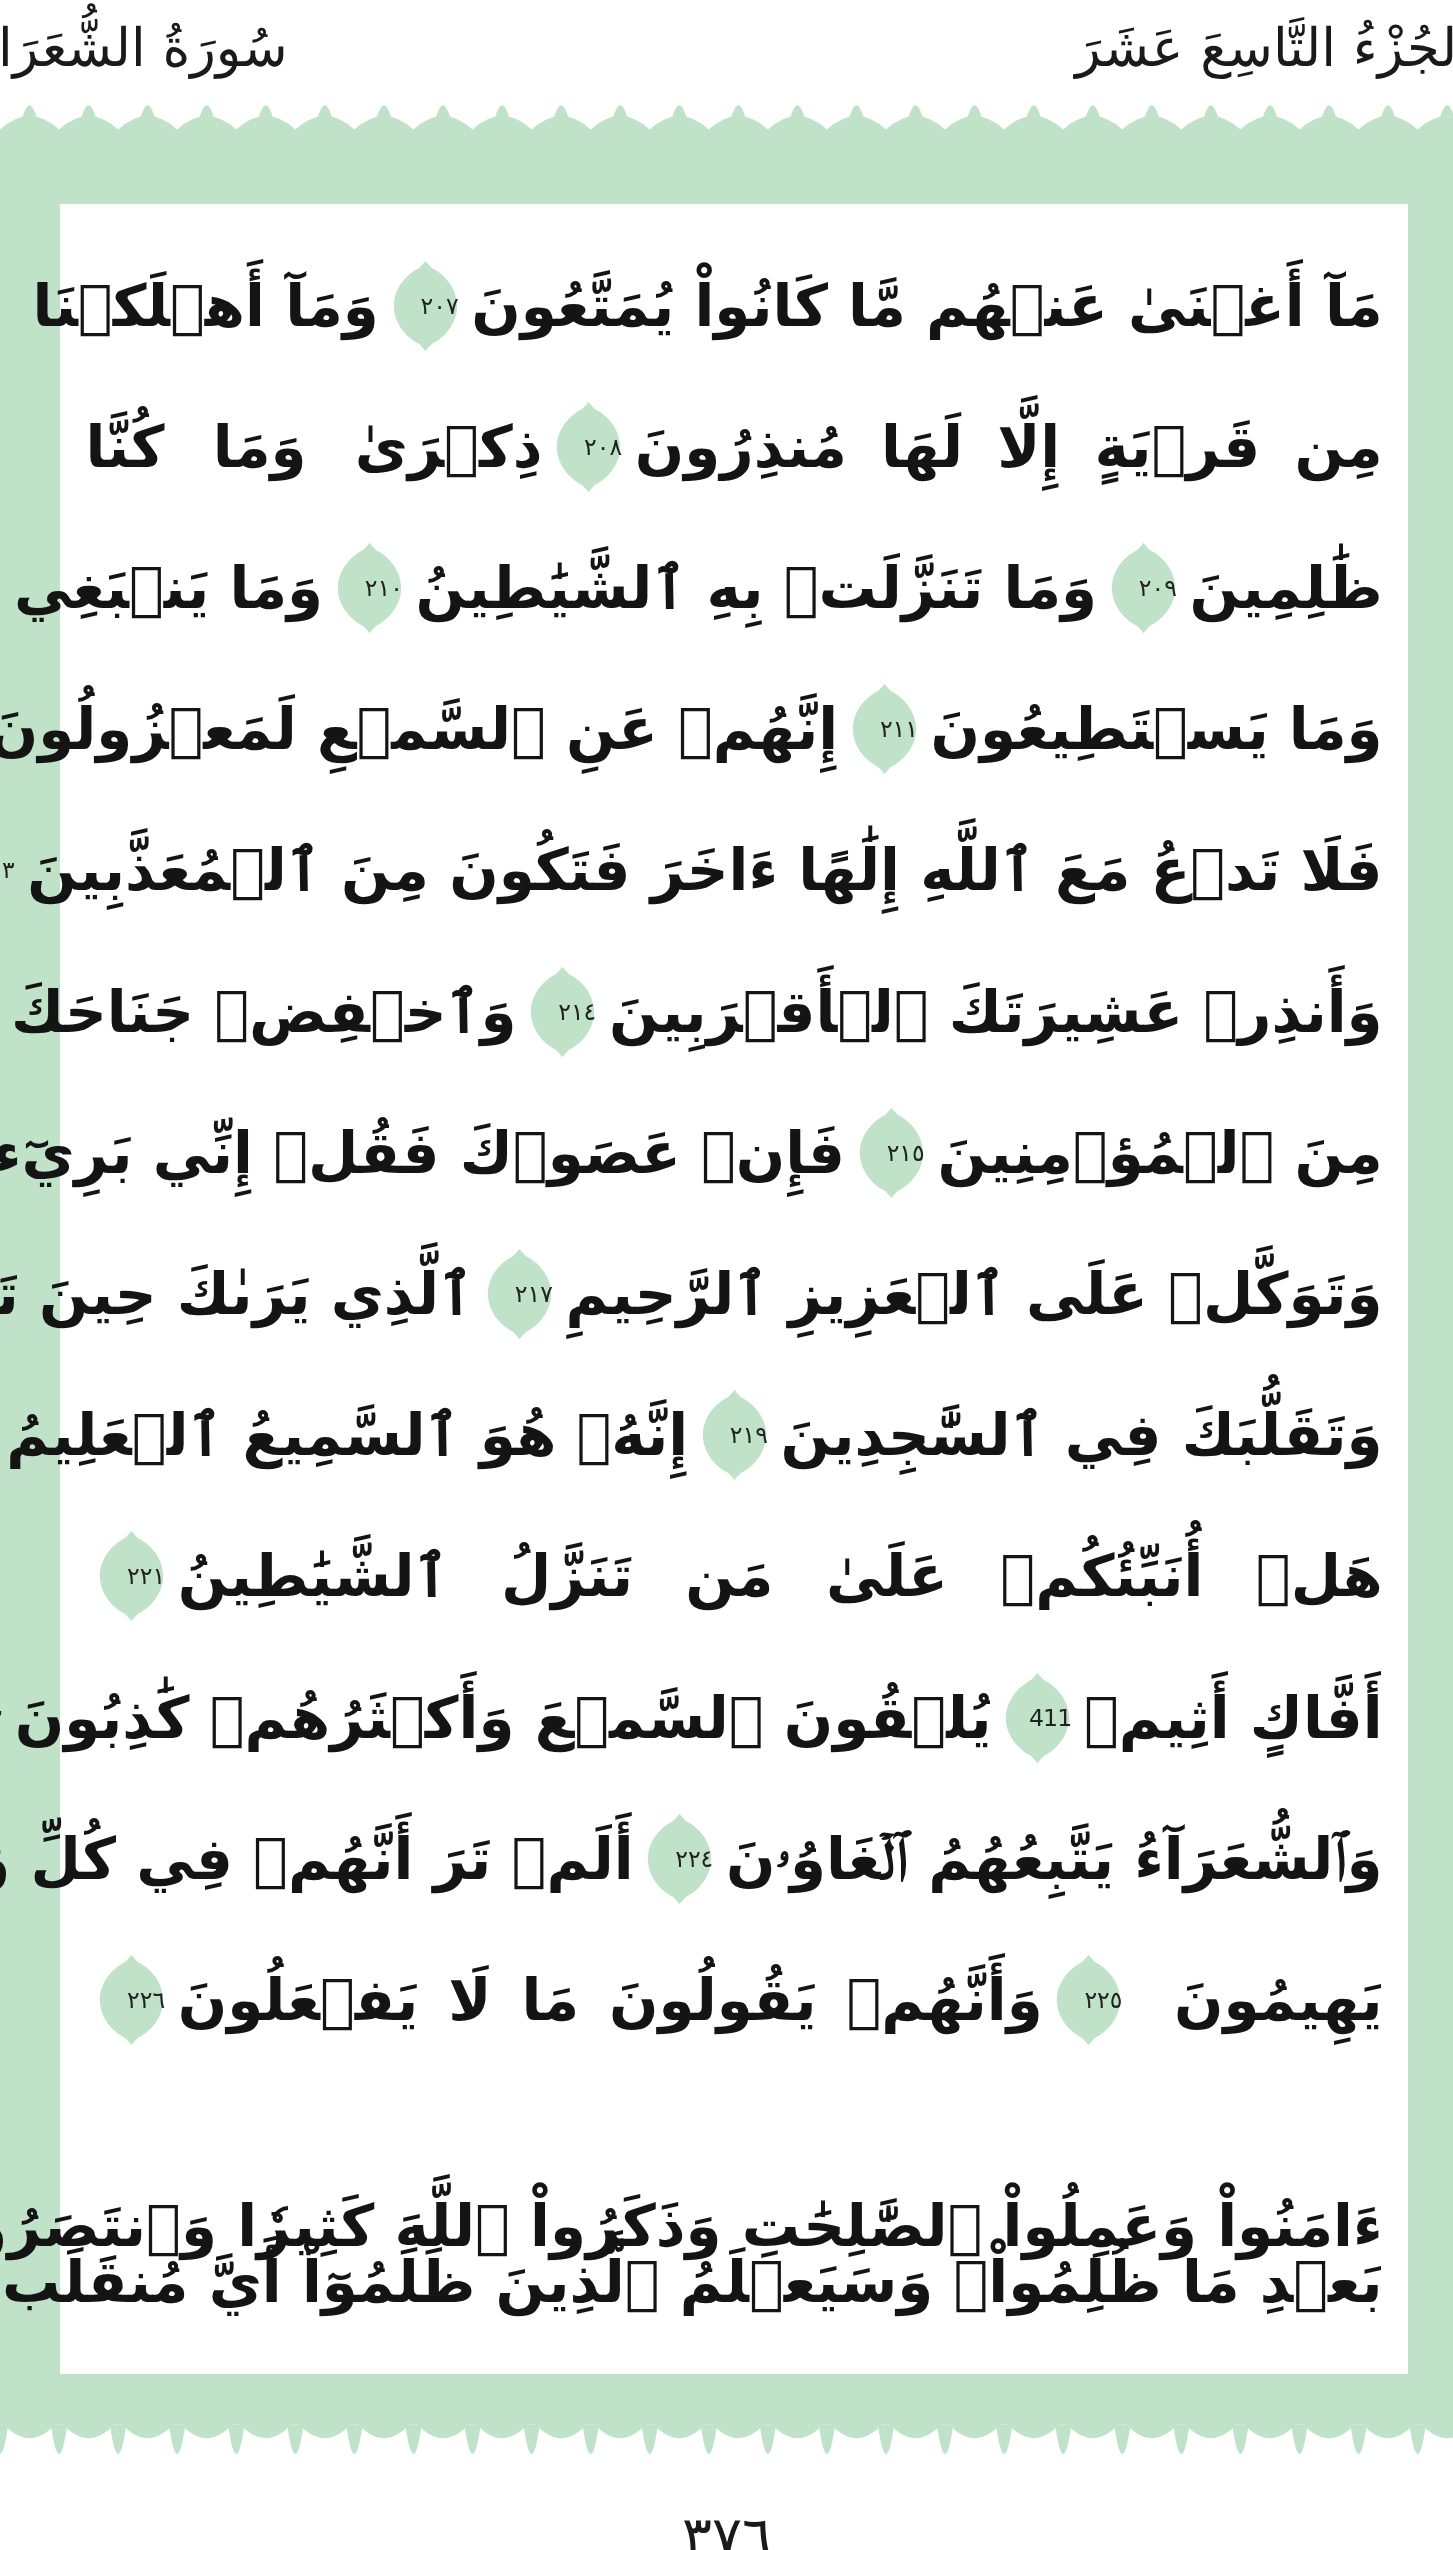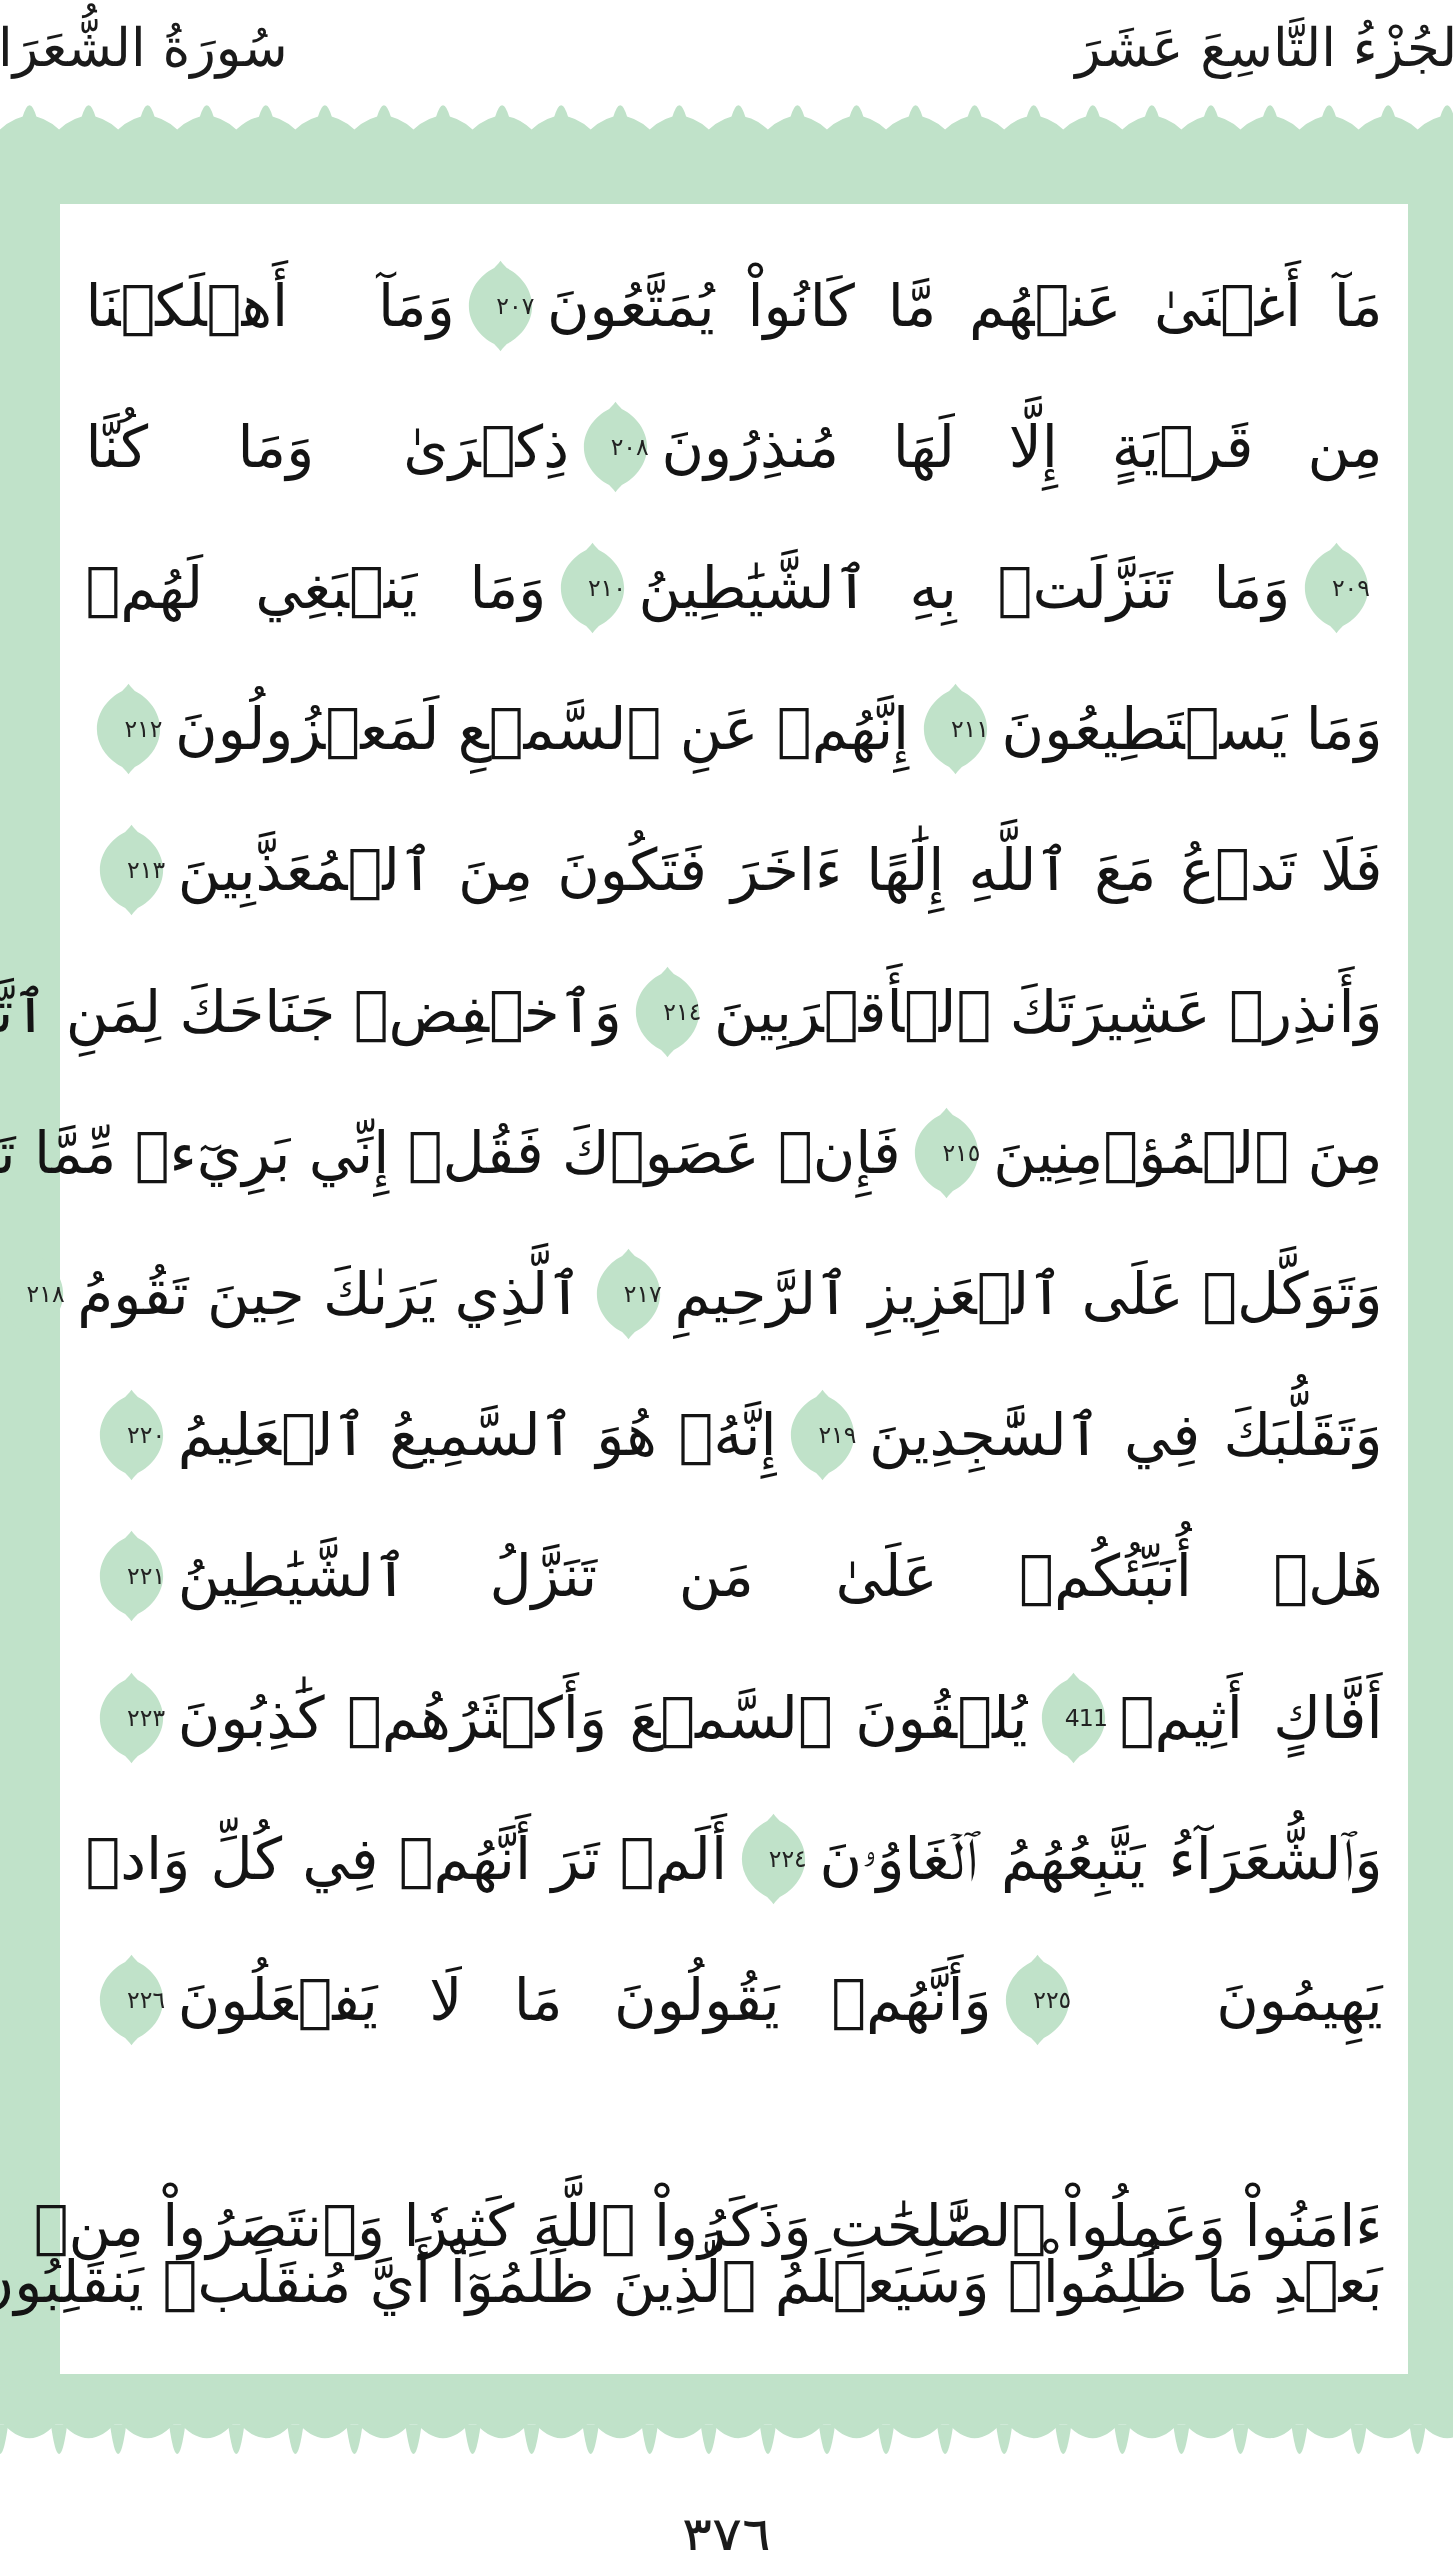--- a/index.html
+++ b/index.html
@@ -36,21 +36,21 @@
   }
   .line {
     position:absolute; left:25.4px; right:25.4px; height:118px;
     display:flex; flex-direction:row; align-items:center;
     justify-content:space-between;
     direction:rtl;
     font-family:"DejaVu Sans", sans-serif;
     font-size:58px; line-height:118px; white-space:nowrap;
     color:#141414;
   }
-  .seg { display:inline-block; flex:1 1 auto; text-align:justify; text-align-last:justify; }
+  .seg { display:inline-block; flex:1 1 auto; text-align:justify; text-align-last:justify;font-weight:bold; }
   .marker {
     flex:0 0 auto;
     width:67px; height:94px; margin:0 12.7px;
     position:relative; display:inline-flex; align-items:center; 
   }
   .marker svg { position:absolute; left:0; top:0; }
   .marker span {
     position:relative; font-size:23.6px; color:#222; font-family:"DejaVu Sans", sans-serif;
     direction:rtl; letter-spacing:-0.9px;
   }
@@ -144,20 +144,21 @@
           <span class="seg">مِن قَرۡيَةٍ إِلَّا لَهَا مُنذِرُونَ</span>
           <span class="marker">
             <svg width="67" height="94" viewBox="0 0 74 104">
               <path fill="#c0e2c9" d="M37 2 C40 6 42 8 44 10 C60 18 72 34 72 52 C72 70 60 86 44 94 C42 96 40 98 37 102 C34 98 32 96 30 94 C14 86 2 70 2 52 C2 34 14 18 30 10 C32 8 34 6 37 2 Z"></path>
             </svg>
             <span>٢٠٨</span>
           </span>
           <span class="seg">ذِكۡرَىٰ وَمَا كُنَّا</span>
         </div>
         <div class="line" style="top: 325px;">
+          <span class="seg">ظَٰلِمِينَ</span>
           <span class="marker">
             <svg width="67" height="94" viewBox="0 0 74 104">
               <path fill="#c0e2c9" d="M37 2 C40 6 42 8 44 10 C60 18 72 34 72 52 C72 70 60 86 44 94 C42 96 40 98 37 102 C34 98 32 96 30 94 C14 86 2 70 2 52 C2 34 14 18 30 10 C32 8 34 6 37 2 Z"></path>
             </svg>
             <span>٢٠٩</span>
           </span>
           <span class="seg">وَمَا تَنَزَّلَتۡ بِهِ ٱلشَّيَٰطِينُ</span>
           <span class="marker">
             <svg width="67" height="94" viewBox="0 0 74 104">
               <path fill="#c0e2c9" d="M37 2 C40 6 42 8 44 10 C60 18 72 34 72 52 C72 70 60 86 44 94 C42 96 40 98 37 102 C34 98 32 96 30 94 C14 86 2 70 2 52 C2 34 14 18 30 10 C32 8 34 6 37 2 Z"></path>

